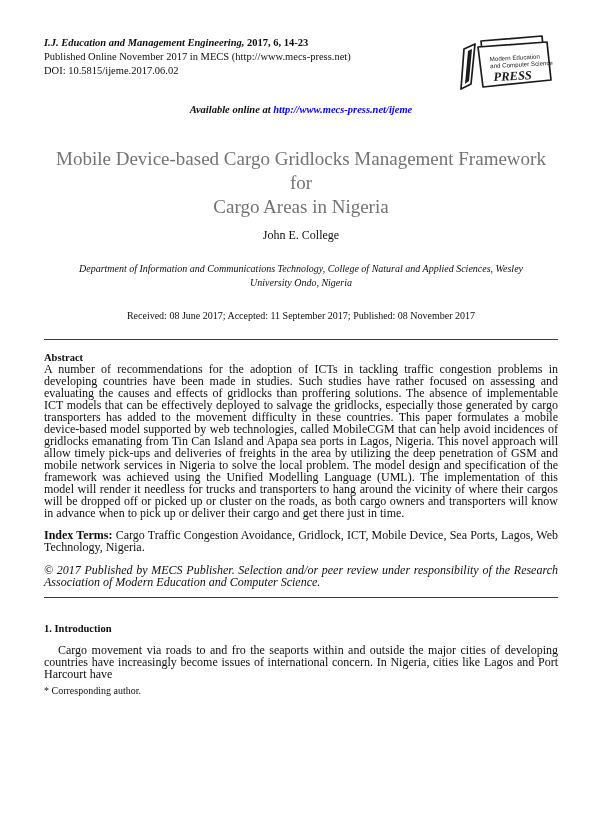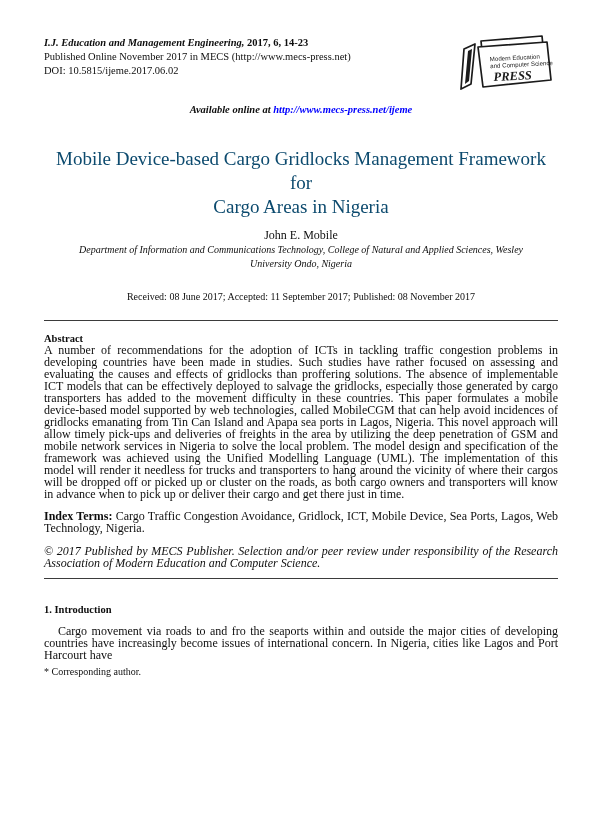--- a/index.html
+++ b/index.html
@@ -17,26 +17,26 @@
   .jname  { font-weight: bold; font-style: italic; }
   .jissue { font-weight: bold; }
   .logo { position: absolute; right: 2px; top: -4px; width: 104px; height: 62px; }
   .available {
     margin-top: 26px; text-align: center;
     font-size: 10.5px; font-weight: bold; font-style: italic;
   }
   .url { color: #0000ff; text-decoration: none; font-weight: bold; font-style: italic; cursor: pointer; }
   .title {
     margin: 32px 0 0; font-size: 19px; font-weight: normal;
-    text-align: center; line-height: 24px; color: #0c4a6e;
+    text-align: center; line-height: 24px; color: #737373;
   }
   .tline, .aline { display: block; }
   .author { margin-top: 9px; text-align: center; font-size: 12px; }
   .affiliation {
-    text-align: center; font-style: italic;
+    margin-top: 19px; text-align: center; font-style: italic;
     font-size: 10px; line-height: 13.5px;
   }
   .dates { margin-top: 21px; text-align: center; font-size: 10px; }
   .rule { border: none; border-top: 1.5px solid #3b3b3b; margin: 18px 0 0; height: 0; }
   .rule2 { margin-top: 9px; }
   .sec-heading { margin-top: 12px; font-size: 10.5px; font-weight: bold; }
   .intro-h { margin-top: 25px; }
   .body-text {
     margin: 0 0 0; font-size: 12px; line-height: 12px;
     text-align: justify;
@@ -77,21 +77,21 @@
 
   <div class="available">
     <span>Available online at </span><a class="url">http://www.mecs-press.net/ijeme</a>
   </div>
 
   <h1 class="title">
     <span class="tline">Mobile Device-based Cargo Gridlocks Management Framework for</span>
     <span class="tline">Cargo Areas in Nigeria</span>
   </h1>
 
-  <div class="author">John E. Mobile</div>
+  <div class="author">John E. College</div>
 
   <div class="affiliation">
     <span class="aline">Department of Information and Communications Technology, College of Natural and Applied Sciences, Wesley</span>
     <span class="aline">University Ondo, Nigeria</span>
   </div>
 
   <div class="dates">Received: 08 June 2017; Accepted: 11 September 2017; Published: 08 November 2017</div>
 
   <hr class="rule">
 

